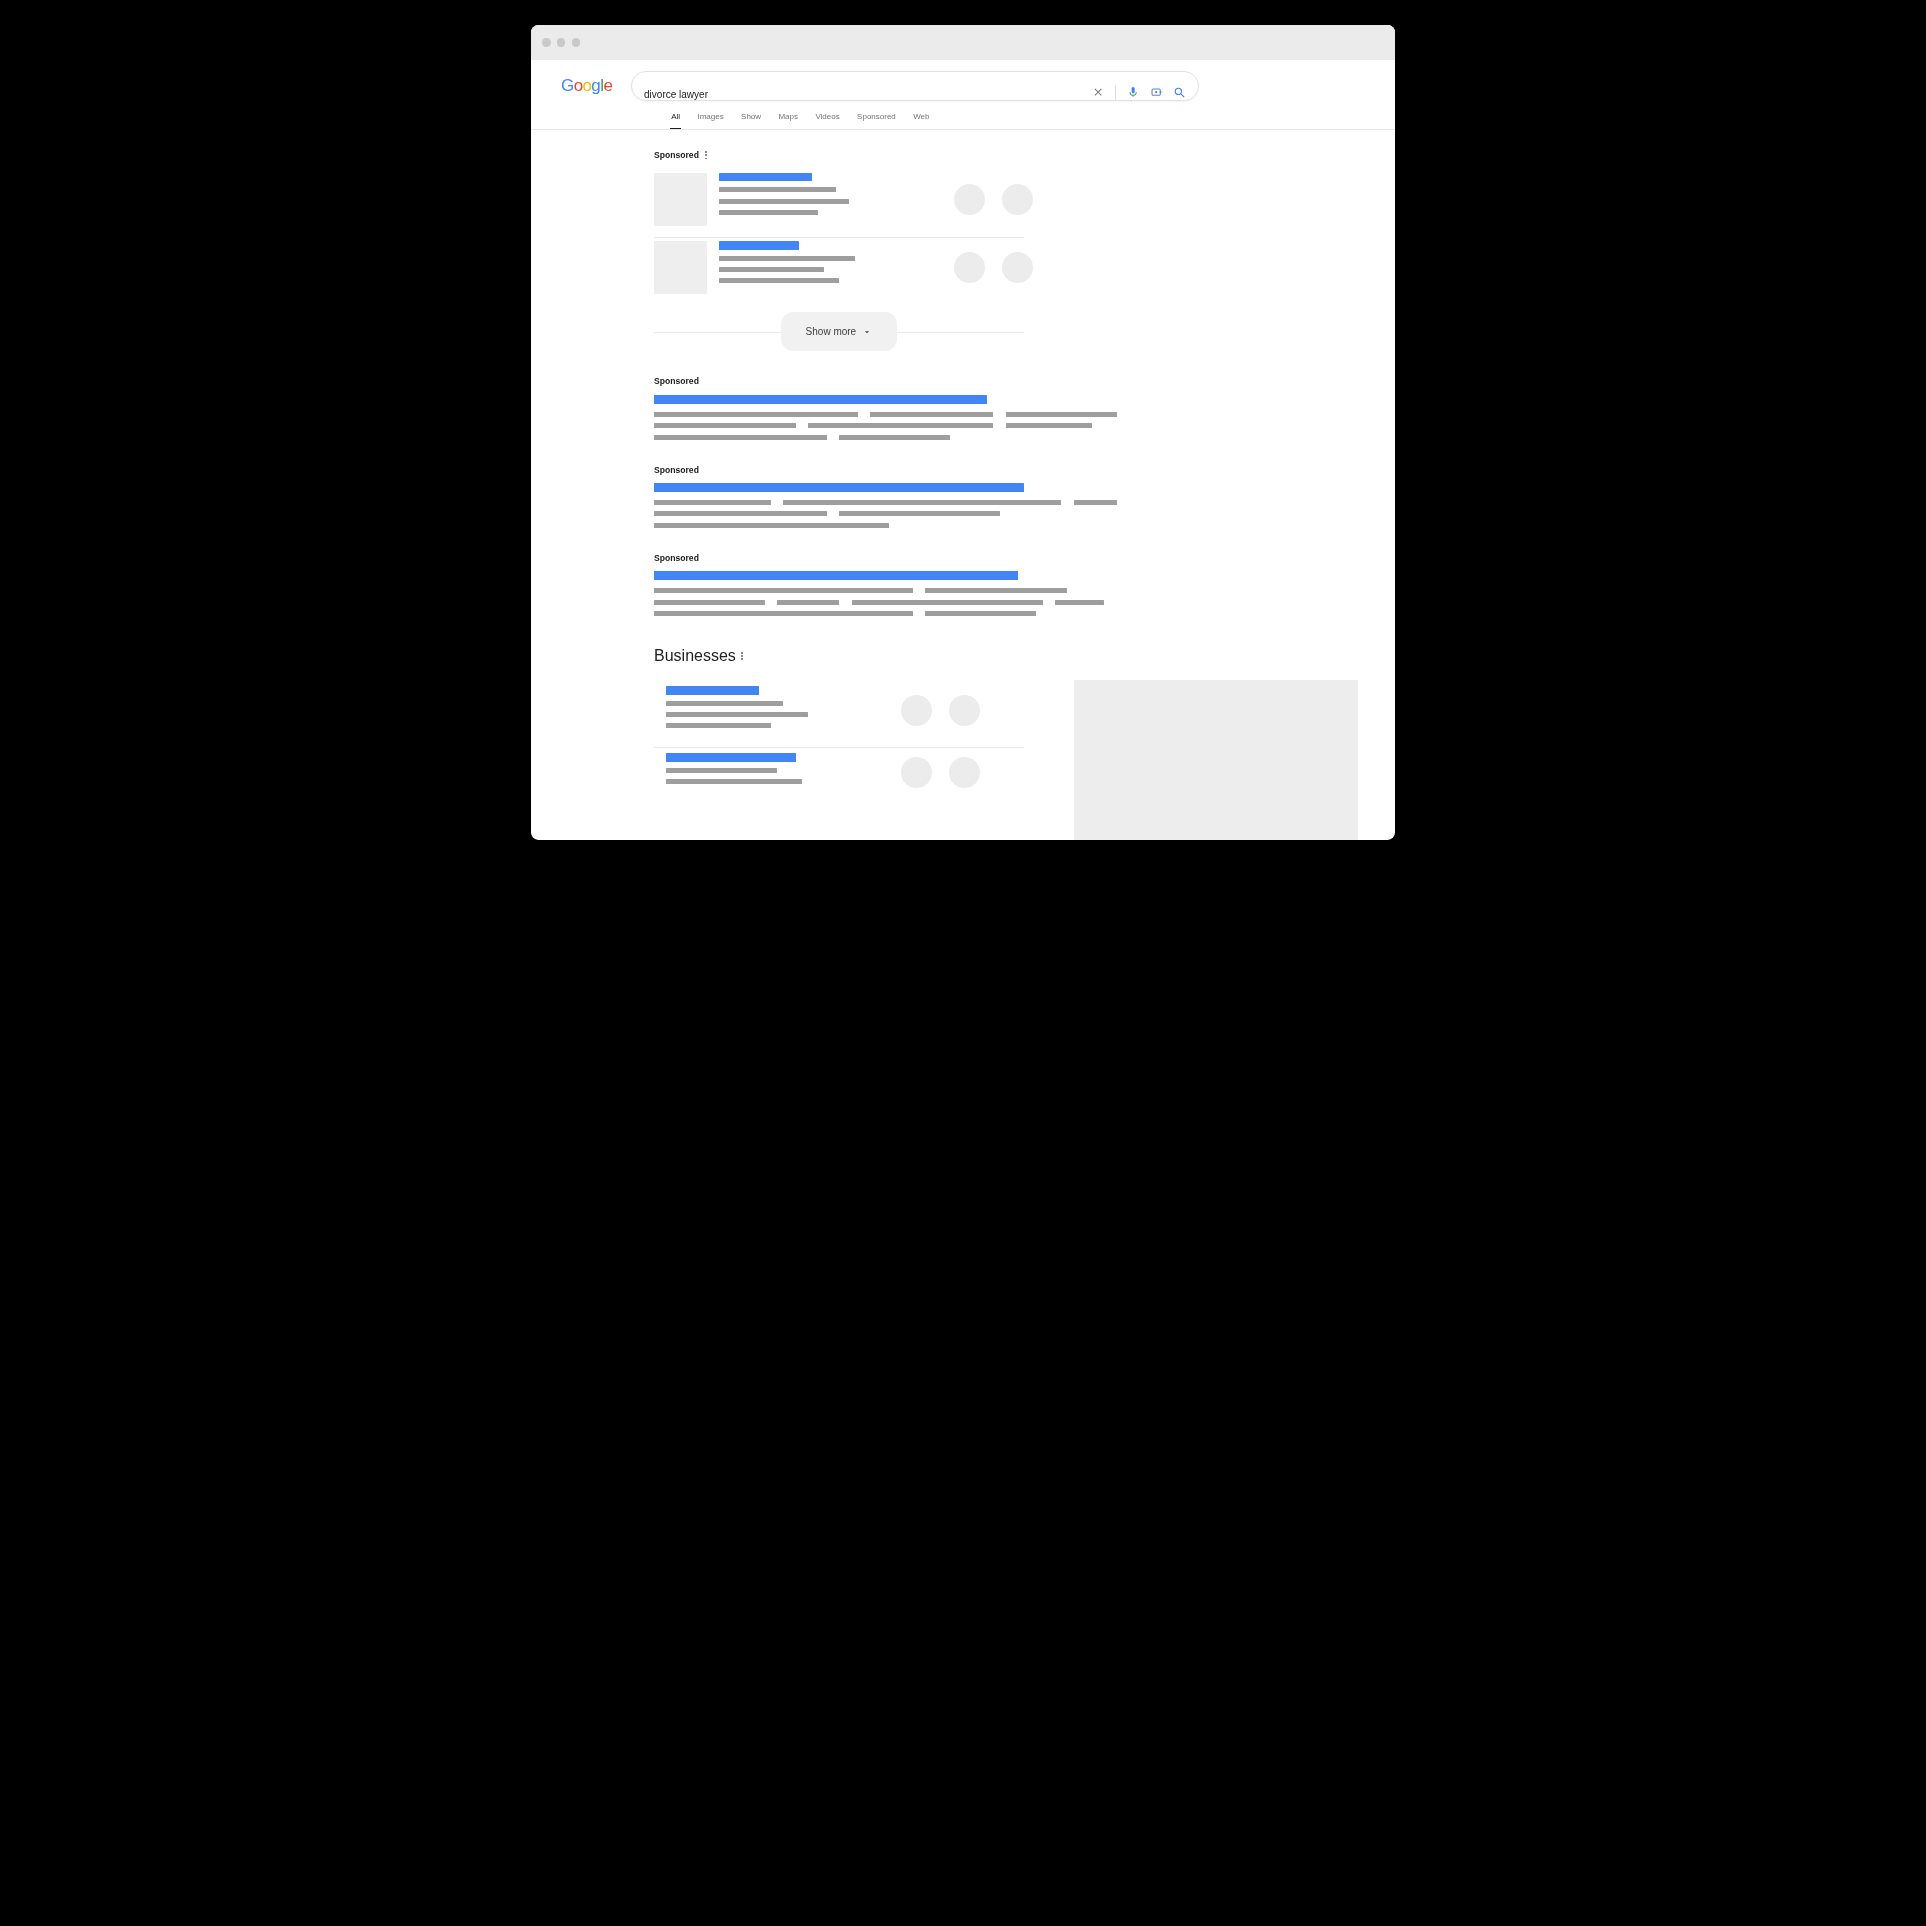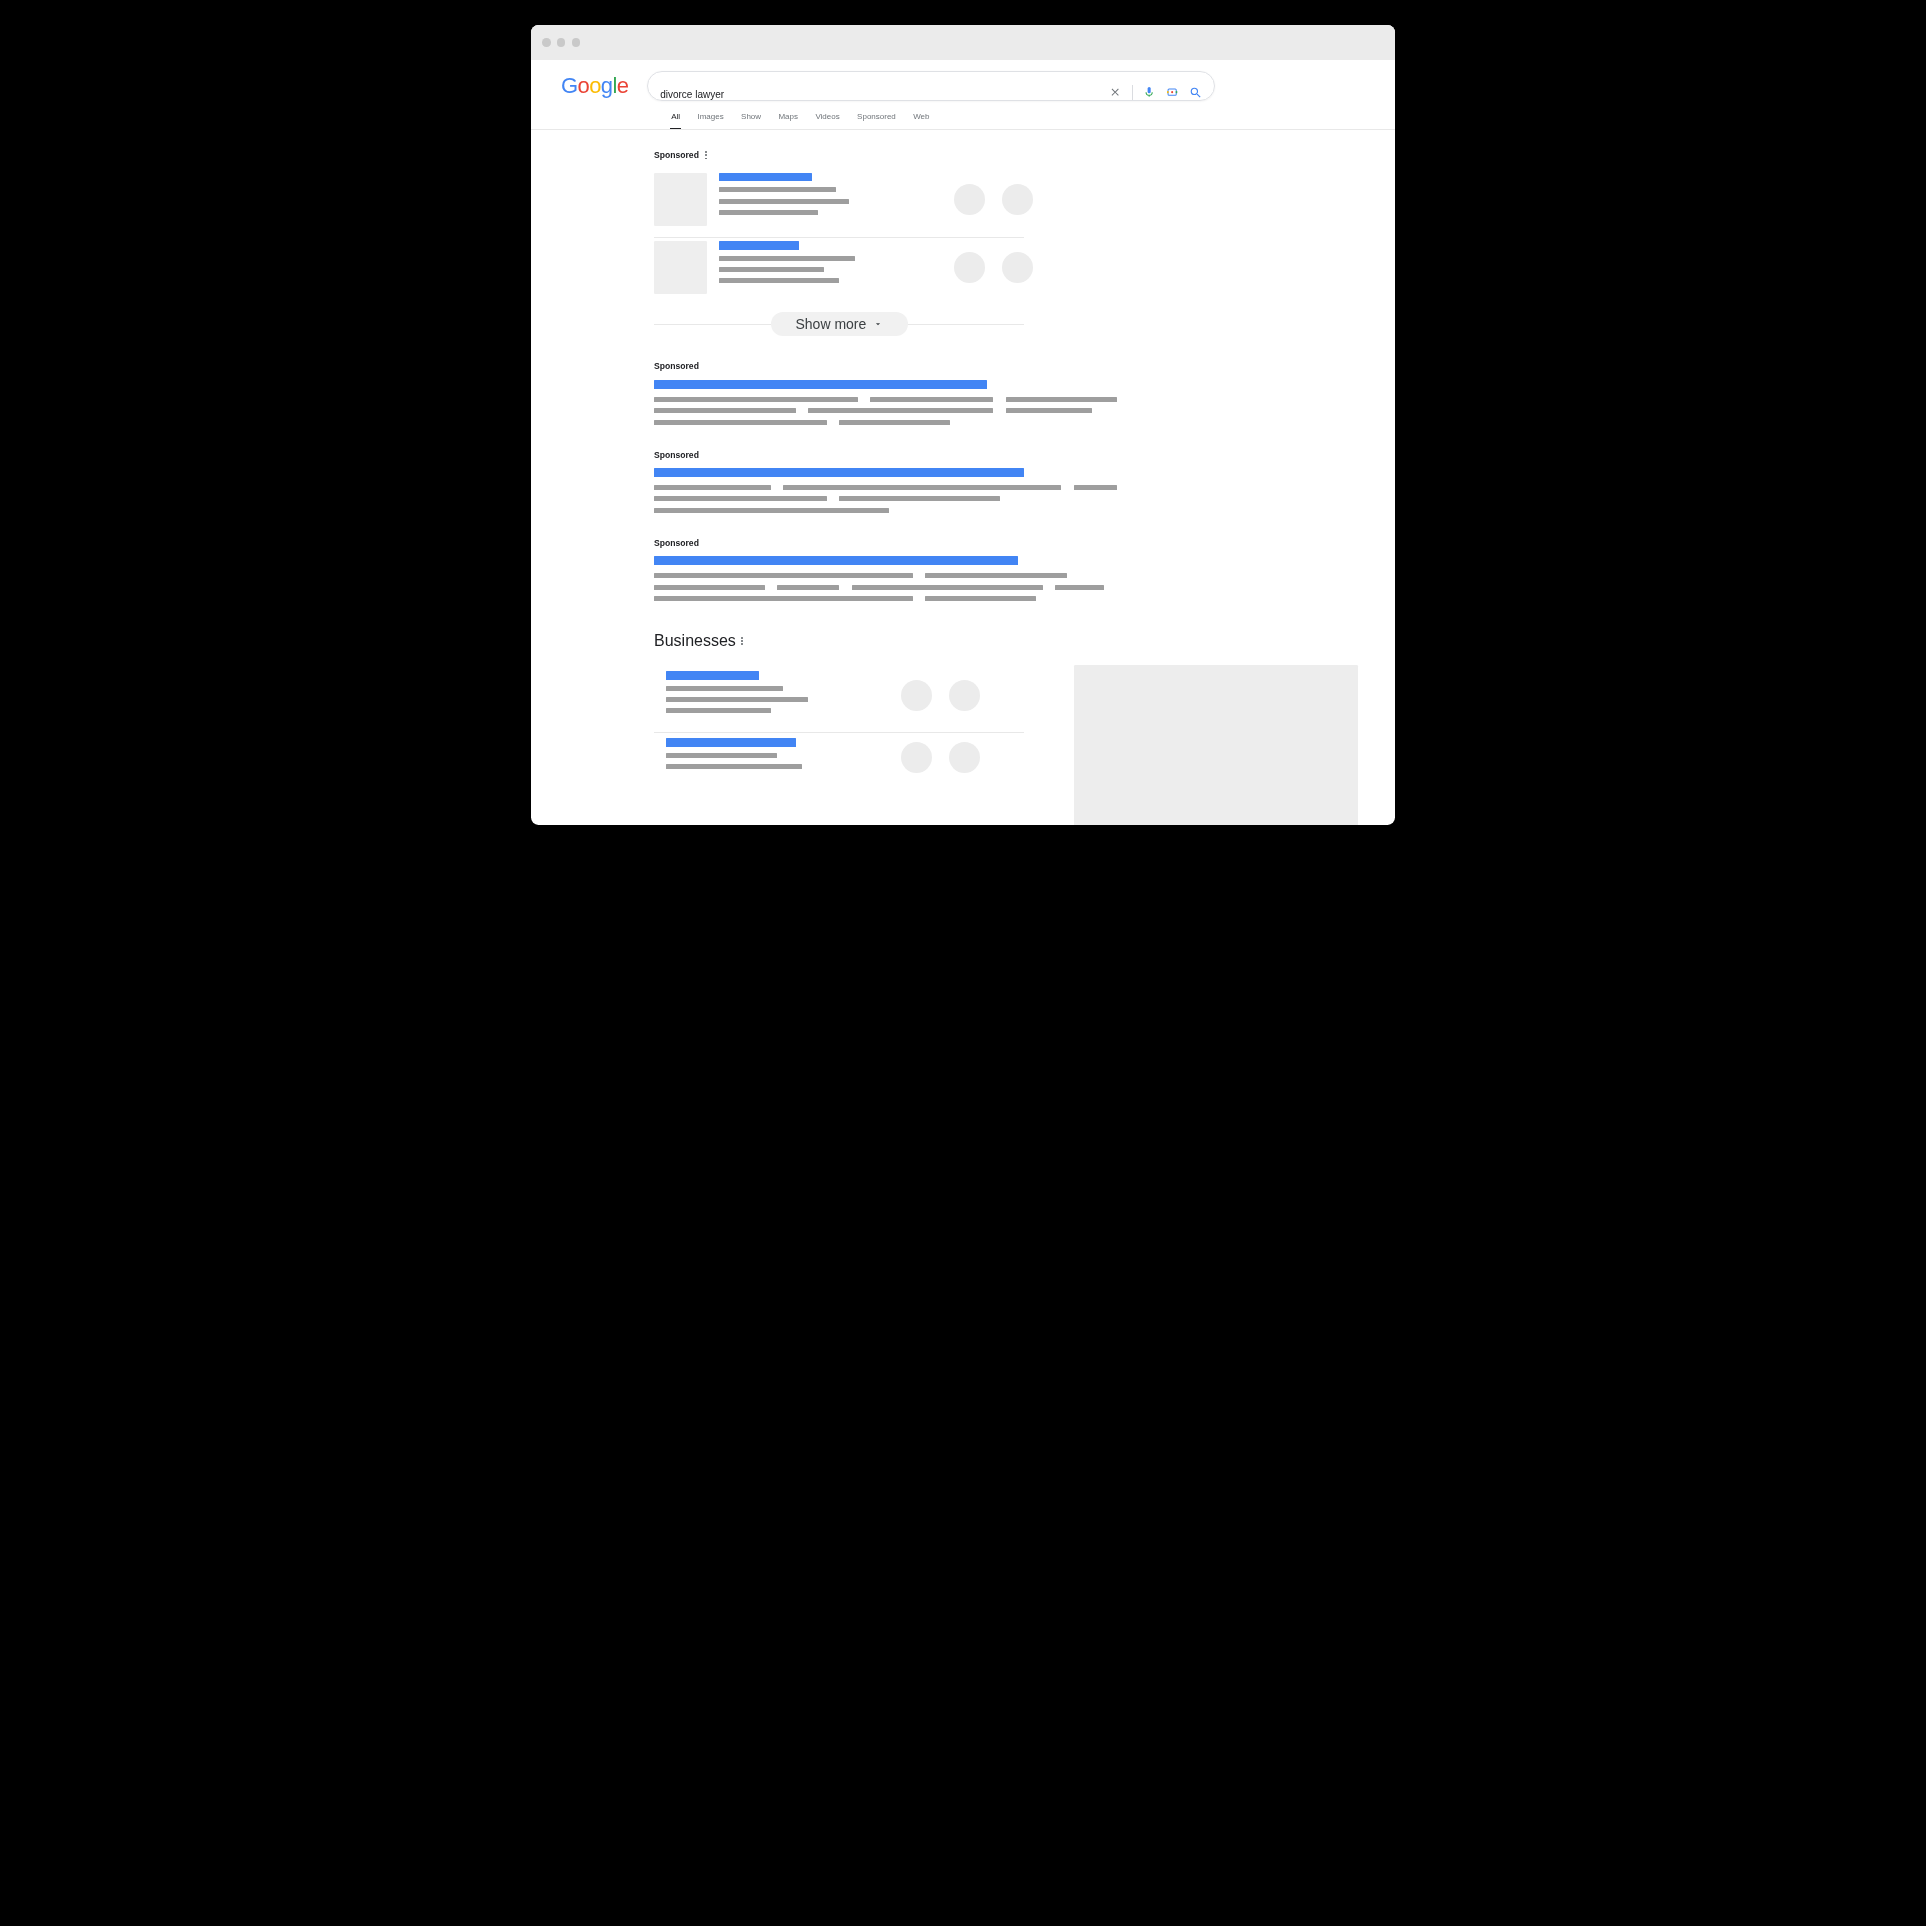--- a/index.html
+++ b/index.html
@@ -31,21 +31,21 @@
       width: 8.6px; height: 8.6px; border-radius: 50%;
       background: #c9c9c9;
     }
     .header-row {
       display: flex;
       align-items: center;
       padding: 11px 15px 0 30px;
       gap: 18.5px;
     }
     .google-logo {
-      font-size: 22px;
+      font-size: 17px;
       font-weight: 500;
       letter-spacing: -0.6px;
       user-select: none;
     }
     .google-logo span:nth-child(1){color:#4285F4}
     .google-logo span:nth-child(2){color:#EA4335}
     .google-logo span:nth-child(3){color:#FBBC05}
     .google-logo span:nth-child(4){color:#4285F4}
     .google-logo span:nth-child(5){color:#34A853}
     .google-logo span:nth-child(6){color:#EA4335}
@@ -134,21 +134,21 @@
     .hr { height:0.6px;background:#e8e8e8; max-width:370px; }
     .show-more-wrap {
       max-width:370px; display:flex; justify-content:center; position:relative; margin:7.4px 0 25px 0;
     }
     .show-more-wrap::before{
       content:""; position:absolute; top:50%; left:0; right:0; height:0.6px; background:#e8e8e8; z-index:0;
     }
     .show-more-btn {
       position:relative; z-index:1;
       background:#f1f1f1; border:none; border-radius:12.3px;
-      padding: 4px 25px; font-size:14px; color:#3c4043; cursor:pointer;
+      padding: 14px 25px; font-size:10px; color:#3c4043; cursor:pointer;
       display:flex; align-items:center; gap:6.2px;
     }
     .sponsored-block { margin-bottom: 25px; max-width: 469px; }
     .sponsored-block .title-bar {
       height:8.6px; background:#4285f4; border-radius:0.6px; margin-bottom:8.6px;
     }
     .grey-lines { display:flex; flex-wrap:wrap; gap:6.2px 12.3px; }
     .grey-lines .seg { height:5px; background:#9e9e9e; border-radius:0.6px; }
     .businesses-head {
       font-size: 16px; font-weight:400; color:#202124; margin: 31px 0 15px 0;

